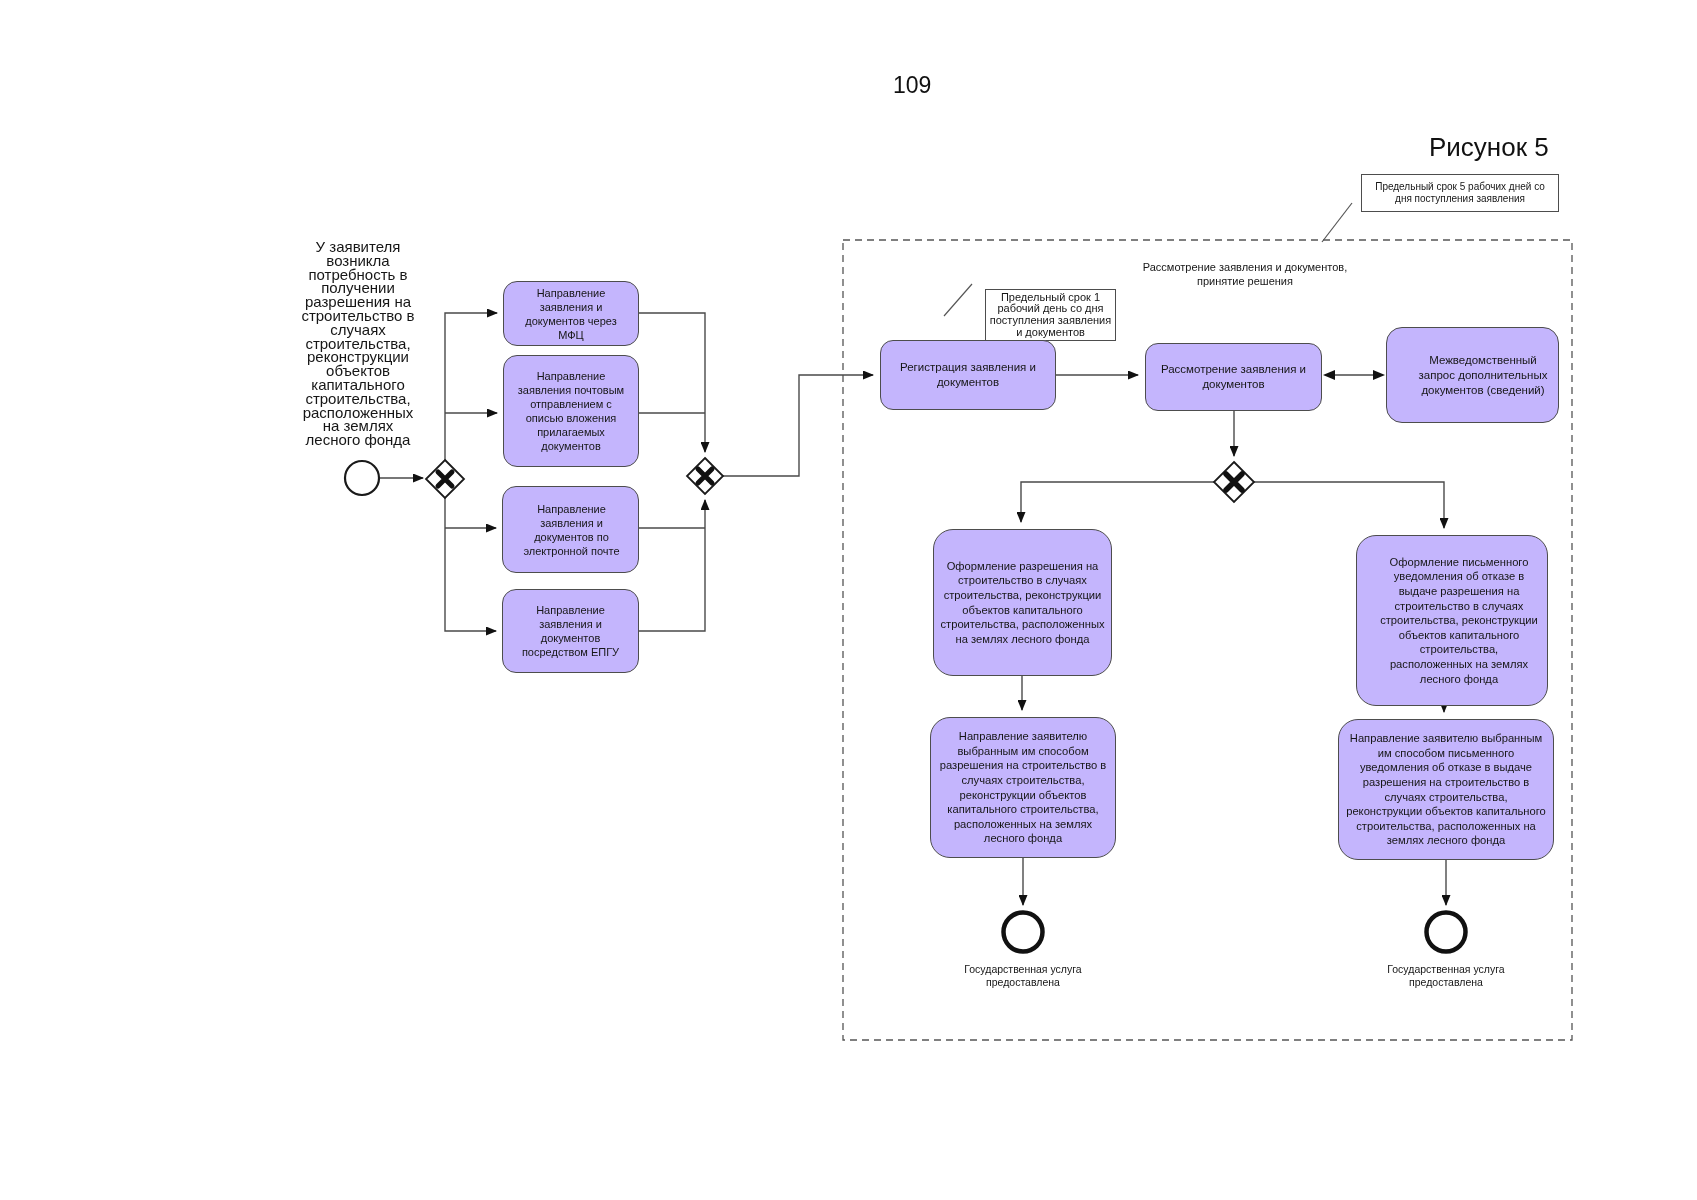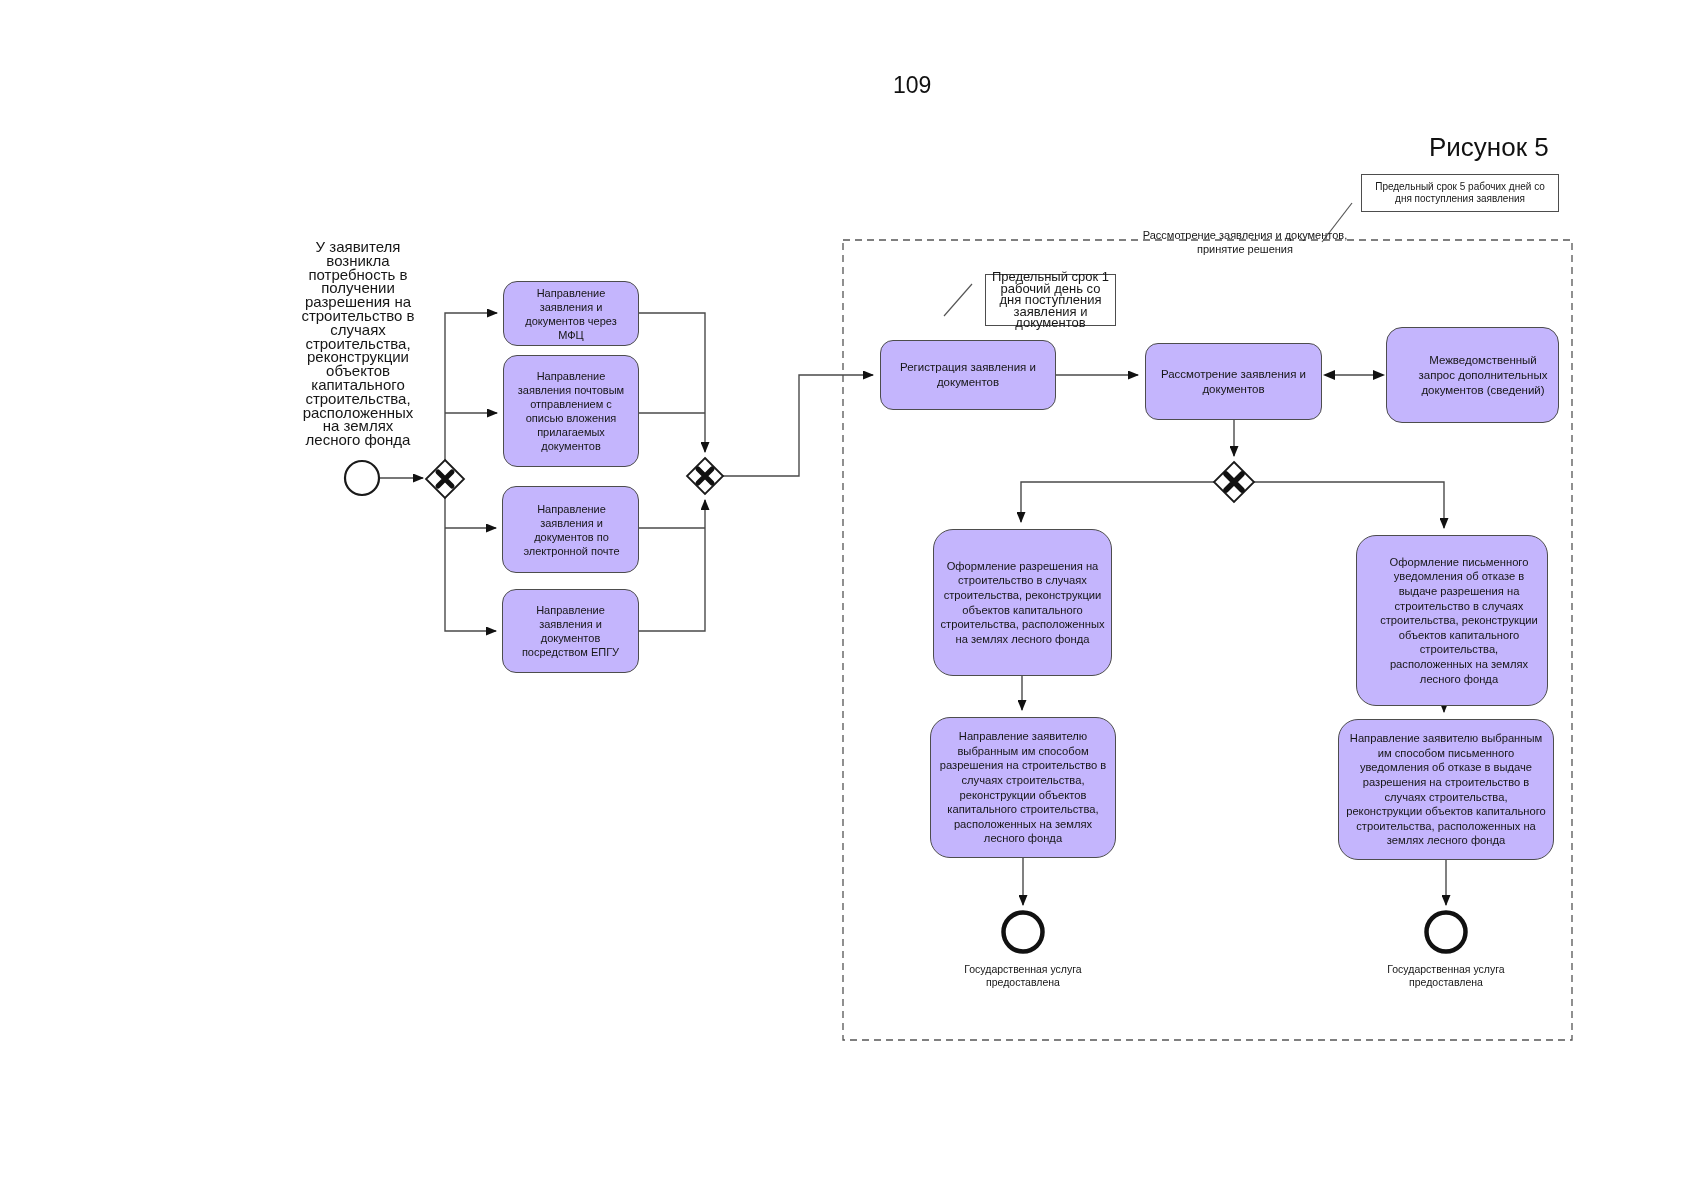--- a/index.html
+++ b/index.html
@@ -33,21 +33,21 @@
   .annot{
     position:absolute;
     border:1.3px solid #4d4d4d;
     background:#fff;
     display:flex;align-items:center;justify-content:center;
     text-align:center;
     box-sizing:border-box;
     color:#161616;
   }
   .annot.a1{font-size:10px;line-height:12.5px;padding:2px 4px;}
-  .annot.a2{font-size:13px;line-height:11.6px;padding:2px 3px;}
+  .annot.a2{font-size:11px;line-height:11.6px;padding:2px 3px;margin-top:15px;}
   .sublabel{font-size:11px;line-height:14px;text-align:center;color:#161616;}
   .endlabel{font-size:10.5px;line-height:13px;text-align:center;color:#161616;}
   svg{position:absolute;left:0;top:0;}
 </style>
 </head>
 <body>
 
 <div id="page">
 
   <svg width="1697" height="1200" viewBox="0 0 1697 1200">
@@ -127,33 +127,33 @@
   <div class="node" style="left:503px;top:355px;width:136px;height:112px;">
     <span>Направление заявления почтовым отправлением с описью вложения прилагаемых документов</span>
   </div>
   <div class="node" style="left:502px;top:486px;width:137px;height:87px;padding-left:12px;">
     <span>Направление заявления и документов по электронной почте</span>
   </div>
   <div class="node" style="left:502px;top:589px;width:137px;height:84px;">
     <span>Направление заявления и документов посредством ЕПГУ</span>
   </div>
 
-  <div class="abs sublabel" style="left:1120px;top:228px;width:250px;">Рассмотрение заявления и документов, принятие решения</div>
+  <div class="abs sublabel" style="left:1120px;top:260px;width:250px;">Рассмотрение заявления и документов, принятие решения</div>
 
   <div class="annot a1" style="left:1361px;top:174px;width:198px;height:38px;">
     <span>Предельный срок 5 рабочих дней со дня поступления заявления</span>
   </div>
   <div class="annot a2" style="left:985px;top:274px;width:131px;height:52px;">
     <span>Предельный срок 1 рабочий день со дня поступления заявления и документов</span>
   </div>
 
   <div class="node mid" style="left:880px;top:340px;width:176px;height:70px;">
     <span>Регистрация заявления и документов</span>
   </div>
-  <div class="node mid" style="left:1145px;top:343px;width:177px;height:77px;">
+  <div class="node mid" style="left:1145px;top:343px;width:177px;height:68px;">
     <span>Рассмотрение заявления и документов</span>
   </div>
   <div class="node mid" style="left:1386px;top:327px;width:173px;height:96px;border-radius:16px;padding-left:31px;">
     <span>Межведомственный запрос дополнительных документов (сведений)</span>
   </div>
 
   <div class="node big" style="left:933px;top:529px;width:179px;height:147px;">
     <span>Оформление разрешения на строительство в случаях строительства, реконструкции объектов капитального строительства, расположенных на землях лесного фонда</span>
   </div>
   <div class="node big" style="left:1356px;top:535px;width:192px;height:171px;padding-left:20px;">

